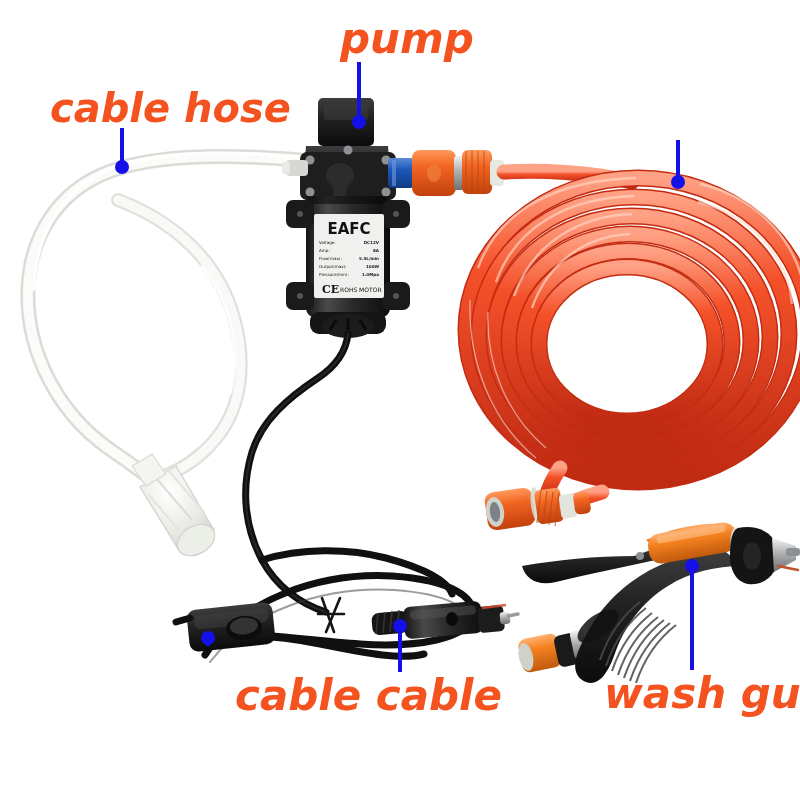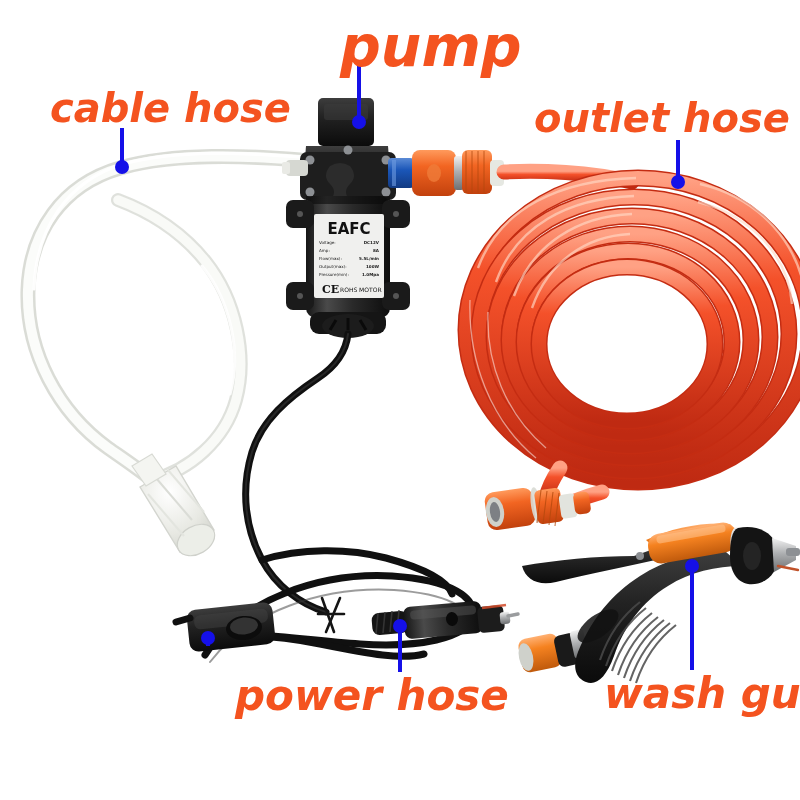--- a/index.html
+++ b/index.html
@@ -4,21 +4,21 @@
 <style>
   html,body{margin:0;padding:0;background:#fff;}
   body{width:800px;height:800px;overflow:hidden;
        font-family:"DejaVu Sans","Liberation Sans",sans-serif;}
   #stage{position:relative;width:800px;height:800px;background:#fff;overflow:hidden;}
   #art{position:absolute;left:0;top:0;width:800px;height:800px;}
   .lbl{position:absolute;white-space:nowrap;color:#F4531F;line-height:1;
        font-family:"DejaVu Sans","Liberation Sans",sans-serif;font-weight:700;}
   .lbl.it{font-style:italic;}
   #lbl-inlet{left:50px;  top:88px;  font-size:40px;font-style:italic;}
-  #lbl-pump{left:340px; top:18px;  font-size:57px;font-style:italic;}
+  #lbl-pump{left:340px; top:18px;  font-size:42px;font-style:italic;}
   #lbl-outlet{left:534px;top:98px;  font-size:40px;font-style:italic;}
   #lbl-switch{left:8px;  top:650px; font-size:34px;font-style:normal;}
   #lbl-power{left:235px; top:675px; font-size:42px;font-style:italic;}
   #lbl-wash{left:604px;  top:673px; font-size:42px;font-style:italic;}
 </style>
 </head>
 <body>
 
 <div id="stage">
 
@@ -333,17 +333,16 @@
       <circle cx="359" cy="122" r="7"></circle>
       <circle cx="678" cy="182" r="7"></circle>
       <circle cx="208" cy="638" r="7"></circle>
       <circle cx="400" cy="626" r="7"></circle>
       <circle cx="692" cy="566" r="7"></circle>
     </g>
   </svg>
 
   <div class="lbl it" id="lbl-inlet">cable hose</div>
   <div class="lbl it" id="lbl-pump">pump</div>
-  <div class="lbl it" id="lbl-outlet">outlet hose</div>
-  <div class="lbl it" id="lbl-power">power hose</div>
+  <div class="lbl it" id="lbl-power">cable cable</div>
   <div class="lbl it" id="lbl-wash">wash gun</div>
 
 </div>
 
 </body></html>

